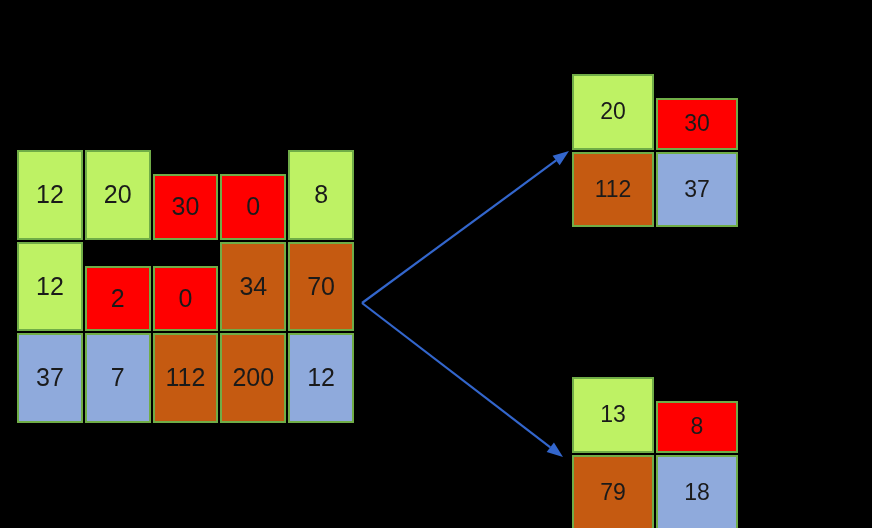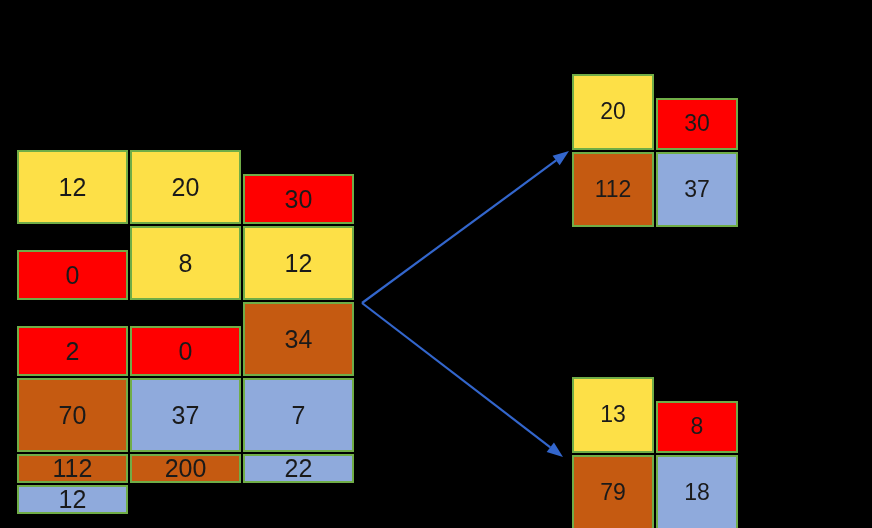--- a/index.html
+++ b/index.html
@@ -29,32 +29,32 @@
   .cell {
     box-sizing: border-box;
     border: 2px solid #70ad47;
     display: flex;
     align-items: center;
     justify-content: center;
     color: #1a1a1a;
     line-height: 1;
     user-select: none;
   }
-  .cell.c-green  { background: #fde047; }
+  .cell.c-green  { background: #bef264; }
   .cell.c-red    { background: #ff0000; margin-top: 24px; }
   .cell.c-orange { background: #c55a11; }
   .cell.c-blue   { background: #8faadc; }
 
   
   #matrix-input {
     left: 17px;
     top: 150px;
     width: 337px;
     height: 364px;
-    grid-template-columns: repeat(3, 1fr);
+    grid-template-columns: repeat(5, 1fr);
     grid-template-rows: repeat(4, 1fr);
     gap: 2px;
   }
   #matrix-input .cell { font-size: 25px; }
 
   
   .matrix-out {
     width: 166px;
     height: 153px;
     grid-template-columns: repeat(2, 1fr);
@@ -89,21 +89,20 @@
       <div class="cell c-green">8</div>
       <div class="cell c-green">12</div>
       <div class="cell c-red">2</div>
       <div class="cell c-red">0</div>
       <div class="cell c-orange">34</div>
       <div class="cell c-orange">70</div>
       <div class="cell c-blue">37</div>
       <div class="cell c-blue">7</div>
       <div class="cell c-orange">112</div>
       <div class="cell c-orange">200</div>
-      <div class="cell c-blue">22</div>
       <div class="cell c-blue">12</div>
     </div>
 
   <div class="matrix matrix-out" id="matrix-out-top">
       <div class="cell c-green">20</div>
       <div class="cell c-red">30</div>
       <div class="cell c-orange">112</div>
       <div class="cell c-blue">37</div>
     </div>
 

